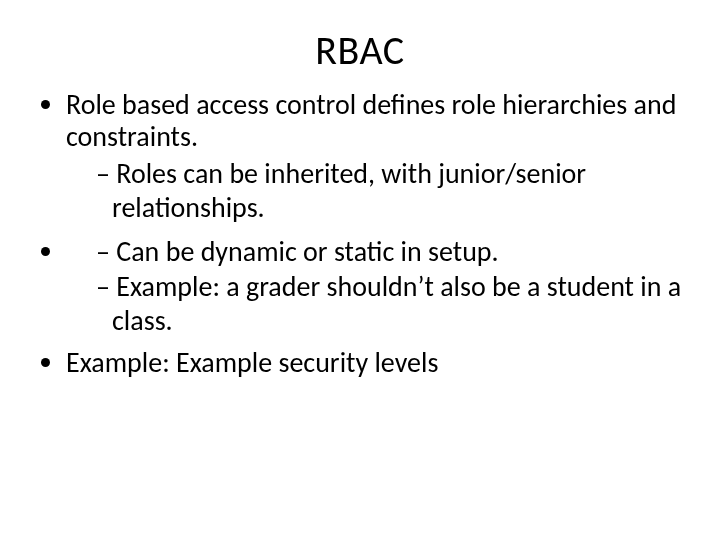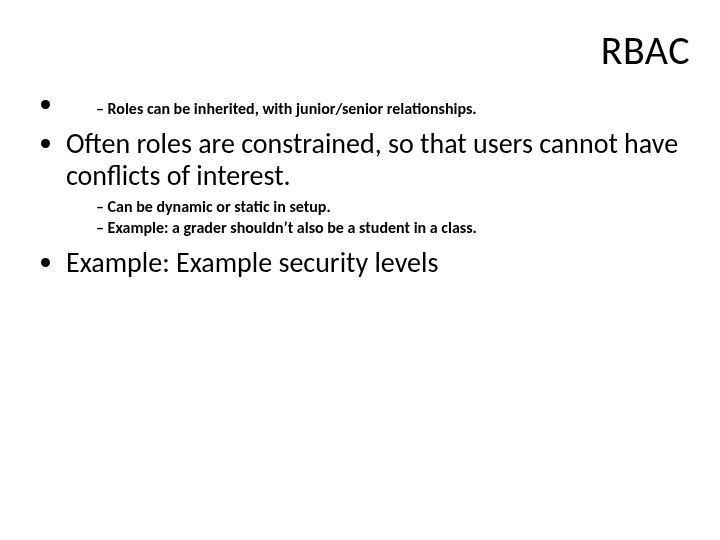--- a/index.html
+++ b/index.html
@@ -11,21 +11,21 @@
     font-family: Calibri, "Segoe UI", Arial, sans-serif;
     color: #000;
   }
   .slide {
     box-sizing: border-box;
     width: 720px;
     height: 540px;
     padding: 18px 30px 30px 30px;
   }
   .title {
-    text-align: right;
+    text-align: center;
     font-size: 40px;
     margin: 8px 0 14px 0;
     font-weight: 400;
     letter-spacing: 0.5px;
   }
   ul.level1 {
     list-style: disc;
     margin: 0;
     padding-left: 36px;
   }
@@ -33,49 +33,48 @@
     font-size: 28px;
     line-height: 1.15;
     margin-bottom: 4px;
   }
   ul.level2 {
     list-style: none;
     margin: 4px 0 10px 0;
     padding-left: 30px;
   }
   ul.level2 > li {
-    font-size: 16px;
+    font-size: 28px;
     line-height: 1.2;
     margin-bottom: 2px;
     text-indent: -16px;
     padding-left: 16px;
-    font-weight: bold;
   }
   ul.level2 > li::before {
     content: "– ";
   }
 </style>
 </head>
 <body>
 
 <div class="slide">
   <h1 class="title">RBAC</h1>
 
   <ul class="level1">
 
     <li>
+      <span>Role based access control defines role hierarchies and constraints.</span>
       <ul class="level2">
         <li>
           <span>Roles can be inherited, with junior/senior relationships.</span>
         </li>
       </ul>
     </li>
 
     <li>
-      <span>Often roles are constrained, so that users cannot have conflicts of interest.</span>
       <ul class="level2">
         <li>
           <span>Can be dynamic or static in setup.</span>
         </li>
         <li>
           <span>Example: a grader shouldn’t also be a student in a class.</span>
         </li>
       </ul>
     </li>
 

